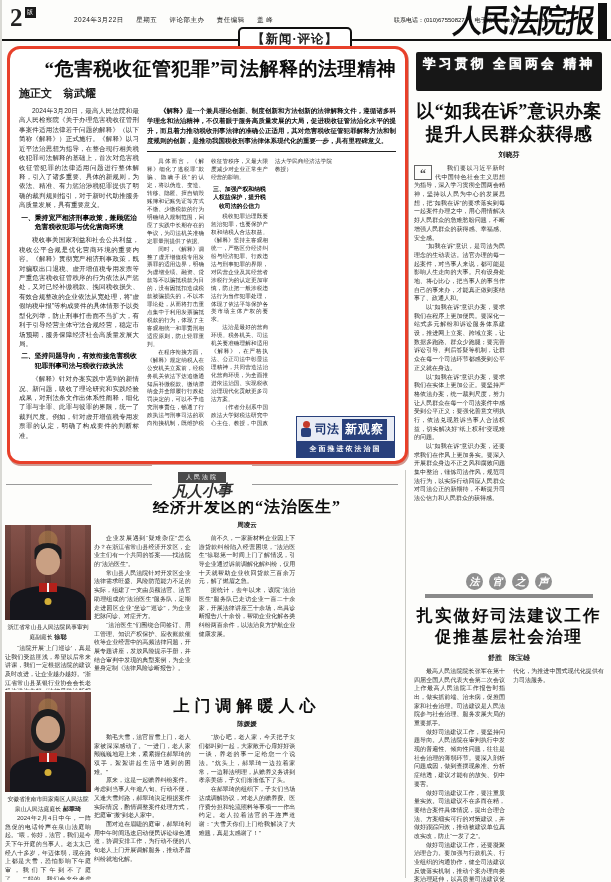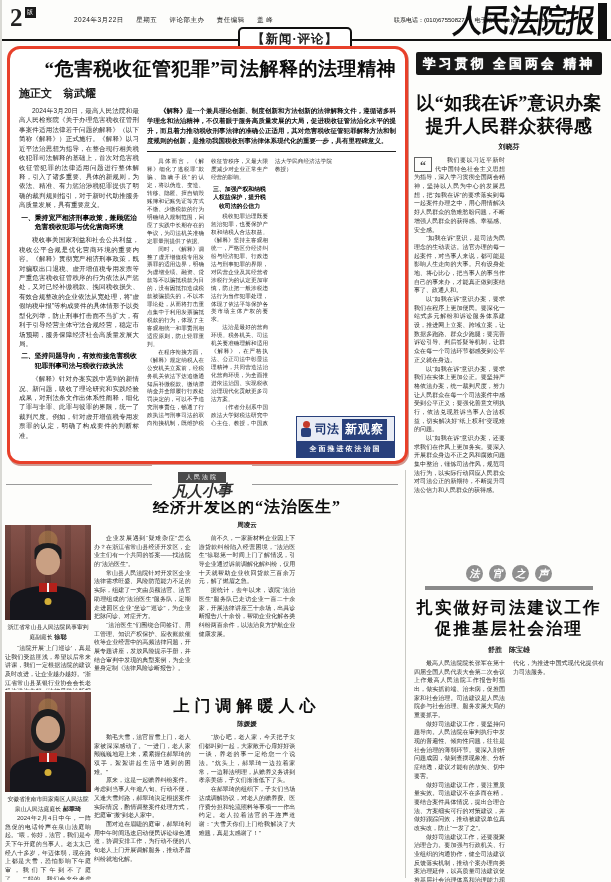--- a/index.html
+++ b/index.html
@@ -50,24 +50,24 @@
   .stamp-ico:before{content:"";position:absolute;left:3px;top:0;width:7px;height:7px;border-radius:50%;background:#c33a2a;}
   .stamp-ico:after{content:"";position:absolute;left:1px;top:7px;width:10px;height:9px;border-radius:2px;background:#28407c;}
   .stamp-sifa{font:bold 12px "Liberation Serif",serif;color:#1c3570;margin-right:3px;}
   .stamp-xgc{background:#28407c;color:#fff;font-size:12px;font-weight:bold;padding:2px 3px;letter-spacing:1px;}
   .stamp-bot{height:16px;background:#28407c;color:#fff;font-size:7px;letter-spacing:2px;
              text-align:center;line-height:16px;font-weight:bold;}
 
   
   .vline{position:absolute;left:403px;top:470px;width:1px;height:408px;background:#c9c9c4;}
   .rightcol{position:absolute;left:408px;top:46px;width:198px;height:834px;box-sizing:border-box;padding:0 4px;}
-  .banner{margin:6px 2px 0;height:23px;background:#171717;border-radius:2px;color:#fff;
+  .banner{margin:6px 2px 0;height:39px;background:#171717;border-radius:2px;color:#fff;
           text-align:center;font:bold 13px "Liberation Serif","DejaVu Serif",serif;
           line-height:23px;letter-spacing:3px;text-shadow:0 0 1px #fff;}
-  .rt-title{margin-top:17px;text-align:center;font:bold 18px "Liberation Serif","DejaVu Serif",serif;
+  .rt-title{margin-top:9px;text-align:center;font:bold 18px "Liberation Serif","DejaVu Serif",serif;
             line-height:1.25;letter-spacing:.5px;color:#0c0c0c;}
   .rt-author{text-align:center;font-size:7px;font-weight:bold;margin:5px 0 4px;}
   .twocol{height:402px;column-count:2;column-gap:8px;column-fill:auto;font-size:6px;line-height:1.45;
           text-align:justify;color:#2c2c2c;overflow:hidden;}
   .twocol p{margin:0;text-indent:2em;}
   .quotebox{float:left;width:16px;height:13px;border:1px solid #666;margin:1px 3px 1px 0;
             text-align:center;font:bold 12px "Liberation Serif",serif;line-height:16px;color:#444;}
   .ornament{margin-top:7px;display:flex;justify-content:center;gap:6px;}
   .circ{width:17px;height:17px;border-radius:50%;background:#8f8f8f;color:#fff;text-align:center;
         font:italic bold 10px "Liberation Serif","DejaVu Serif",serif;line-height:17px;}

